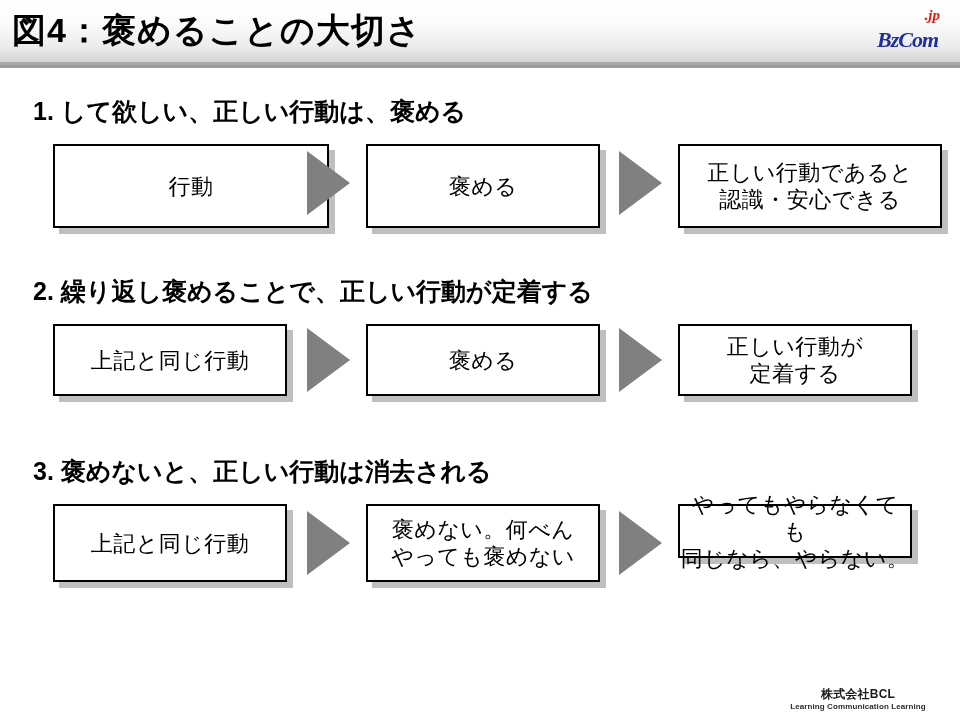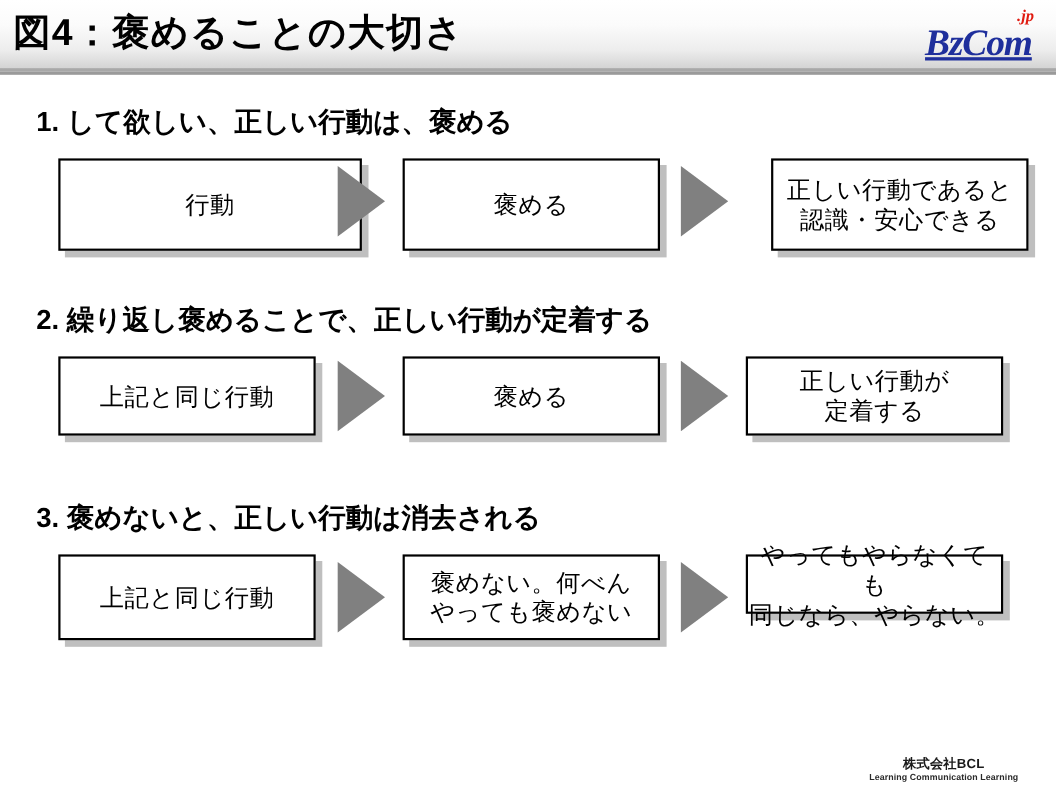--- a/index.html
+++ b/index.html
@@ -52,25 +52,24 @@
     width: 112px;
     height: 56px;
   }
   .brand-main {
     position: absolute;
     right: 8px;
     bottom: 2px;
     font-family: "Liberation Serif", "DejaVu Serif", serif;
     font-weight: bold;
     font-style: italic;
-    font-size: 34px;
+    font-size: 22px;
     line-height: 36px;
     color: #1f2f9c;
     letter-spacing: -1px;
-    text-decoration: underline;
   }
   .brand-tld {
     position: absolute;
     right: 6px;
     top: 4px;
     font-family: "Liberation Serif", "DejaVu Serif", serif;
     font-weight: bold;
     font-style: italic;
     font-size: 15px;
     line-height: 15px;
@@ -169,21 +168,21 @@
   <div class="section-heading">1. して欲しい、正しい行動は、褒める</div>
   <div class="flowrow">
     <div class="box" style="left:53px; top:10px; width:276px; height:84px;">
       <span class="box-label">行動</span>
     </div>
     <div class="arrow" style="left:307px; top:17px;"></div>
     <div class="box" style="left:366px; top:10px; width:234px; height:84px;">
       <span class="box-label">褒める</span>
     </div>
     <div class="arrow" style="left:619px; top:17px;"></div>
-    <div class="box" style="left:678px; top:10px; width:234px; height:84px;margin-left:23px;">
+    <div class="box" style="left:678px; top:10px; width:264px; height:84px;">
       <span class="box-label">正しい行動であると
 認識・安心できる</span>
     </div>
   </div>
 </div>
 
 <div class="section" style="top:276px;">
   <div class="section-heading">2. 繰り返し褒めることで、正しい行動が定着する</div>
   <div class="flowrow">
     <div class="box" style="left:53px; top:10px; width:234px; height:72px;">

